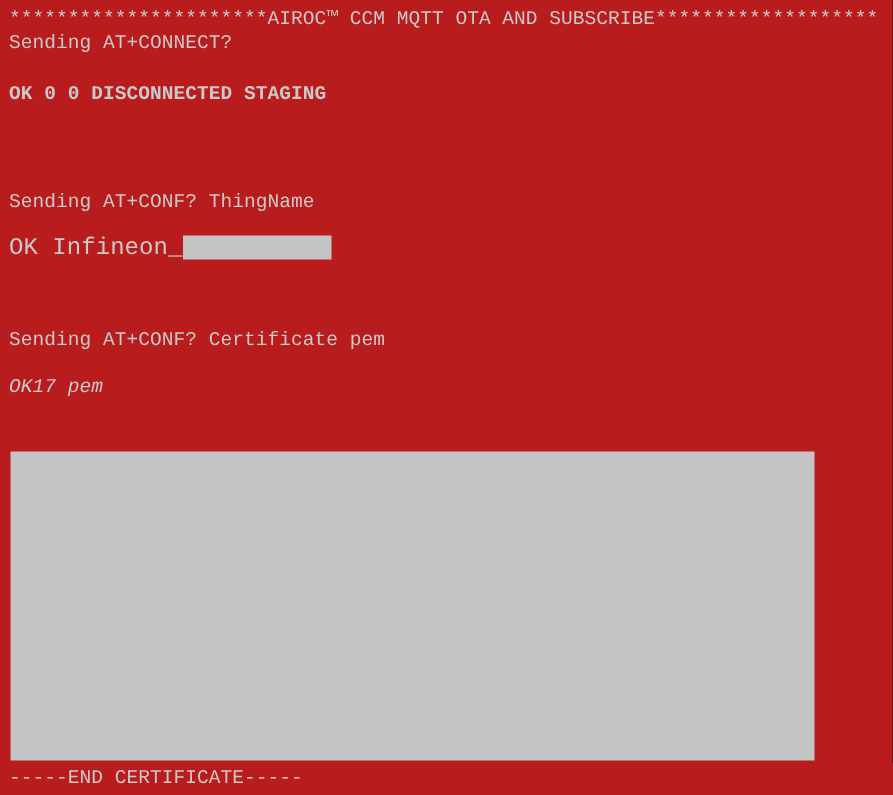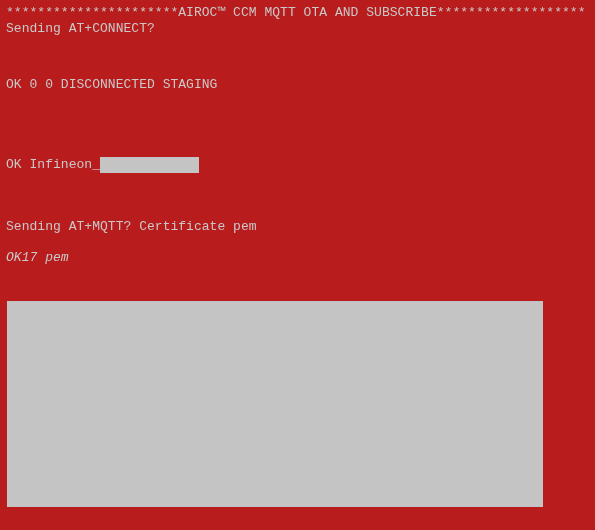--- a/index.html
+++ b/index.html
@@ -36,21 +36,21 @@
     margin: 0;
     font-family: "Liberation Mono", "DejaVu Sans Mono", monospace;
   }
   .tline.blank {
     color: transparent;
   }
   .inline-row {
     position: absolute;
     left: 6px;
     white-space: pre;
-    font-size: 13px;
+    font-size: 16px;
     line-height: 16px;
     color: #c9c9c9;
     display: flex;
     align-items: center;
     font-family: "Liberation Mono", "DejaVu Sans Mono", monospace;
   }
   .redaction-small {
     display: inline-block;
     width: 99px;
     height: 16px;
@@ -68,32 +68,34 @@
 </style>
 </head>
 <body>
 
 <div id="terminal" style="background: #b91c1c; color: rgb(201, 201, 201);">
 
   <pre class="tline" style="top:5px;">**********************AIROC™ CCM MQTT OTA AND SUBSCRIBE*******************</pre>
 
   <pre class="tline" style="top:21px;">Sending AT+CONNECT?</pre>
 
-  <pre class="tline" style="top:77px;">OK 0 0 DISCONNECTED STAGING</pre>
+  <pre class="tline" style="top:55px;font-weight:bold;">OK 0 0 DISCONNECTED STAGING</pre>
 
   <pre class="tline blank" style="top:96px;"></pre>
 
+  <pre class="tline" style="top:127px;">Sending AT+CONF? ThingName</pre>
 
   <div class="inline-row" style="top:157px;">
     <span>OK Infineon_</span><span class="redaction-small" style="width: 99px; background: rgb(196, 196, 196);"></span>
   </div>
 
   <pre class="tline blank" style="top:188px;"></pre>
 
-  <pre class="tline" style="top:219px;">Sending AT+MQTT? Certificate pem</pre>
+  <pre class="tline" style="top:219px;">Sending AT+CONF? Certificate pem</pre>
 
   <pre class="tline" style="top:250px;font-style:italic;">OK17 pem</pre>
 
 
   <div class="redaction-block" style="left: 7px; top: 301px; width: 536px; height: 206px; background: rgb(196, 196, 196);"></div>
 
+  <pre class="tline" style="top:511px;">-----END CERTIFICATE-----</pre>
 
 </div>
 
 </body></html>

